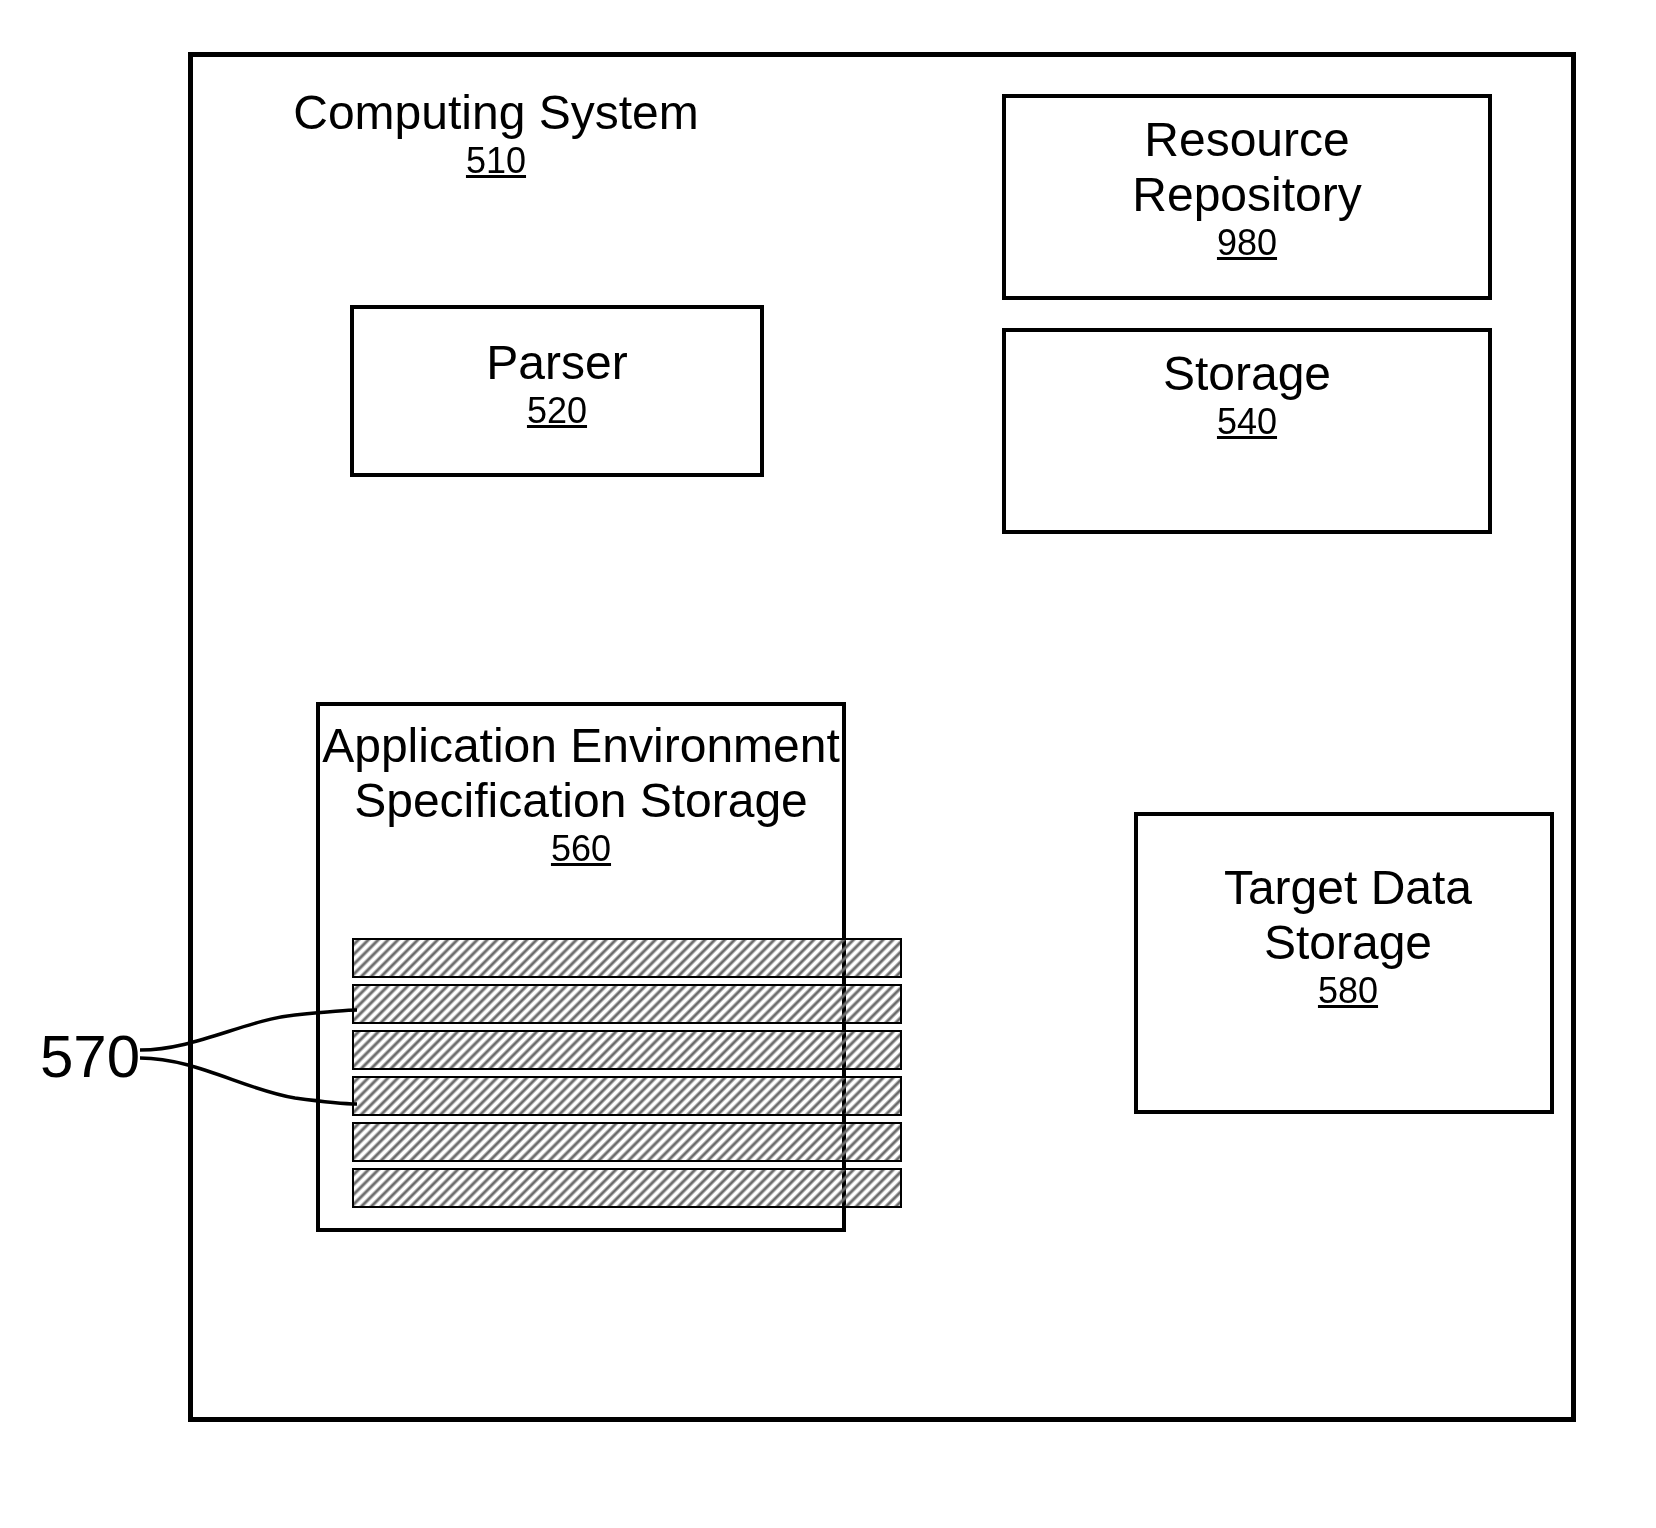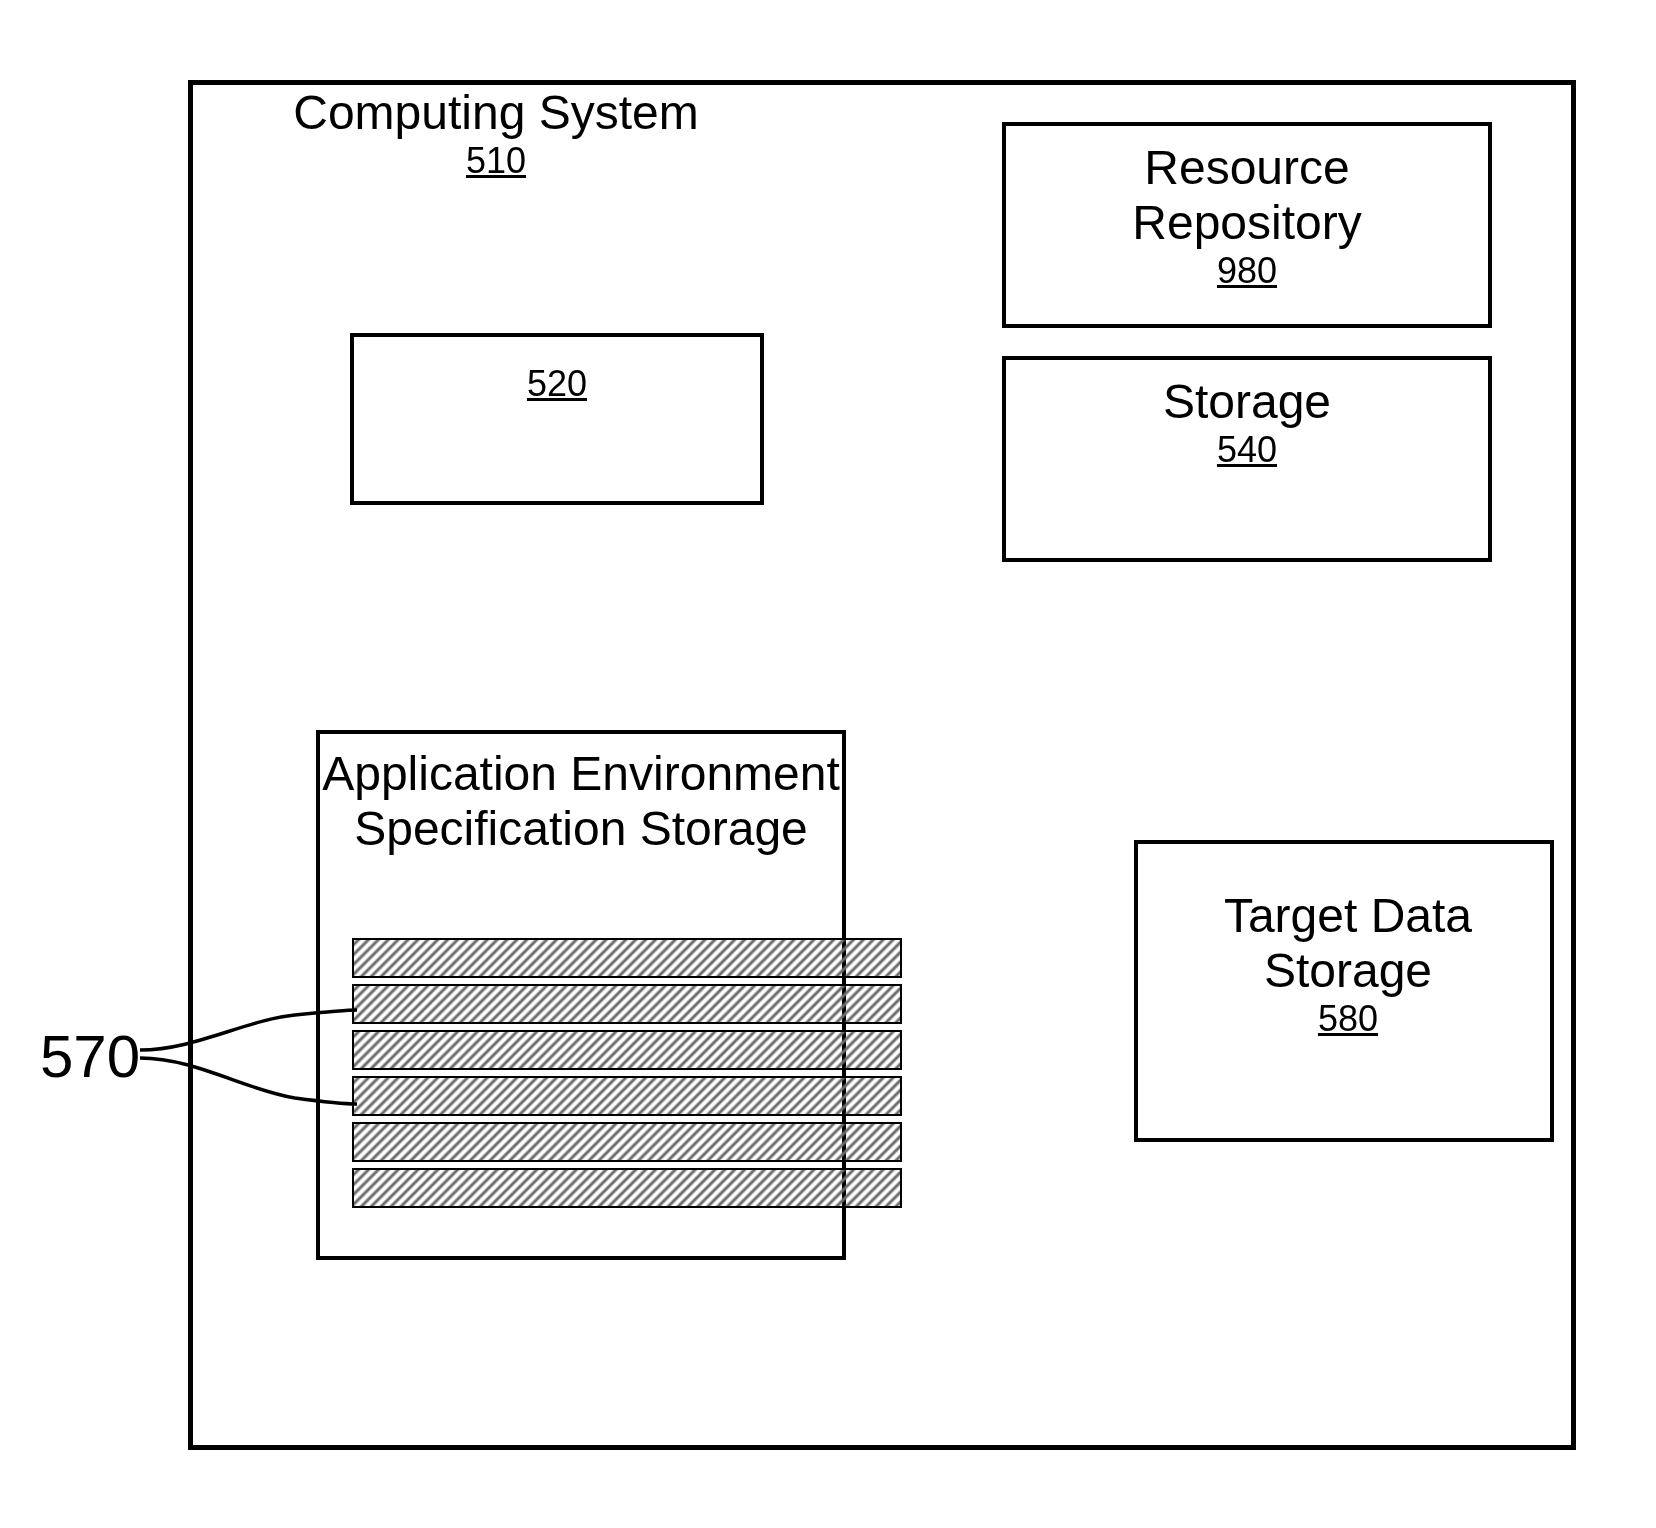--- a/index.html
+++ b/index.html
@@ -12,21 +12,20 @@
   .canvas {
     position: relative;
     width: 1656px;
     height: 1528px;
   }
   .box {
     position: absolute;
     border: 4px solid #000;
     background: #fff;
     text-align: center;
-    margin-top: 28px;
   }
   .label-line {
     font-size: 48px;
     line-height: 1.15;
   }
   .num {
     font-size: 36px;
     text-decoration: underline;
   }
   .outer {
@@ -100,37 +99,39 @@
 <div class="canvas">
 
   <div class="box outer"></div>
 
   <div class="title-block">
     <div class="label-line">Computing System</div>
     <div class="num">510</div>
   </div>
 
   <div class="box parser">
+    <div class="label-line">Parser</div>
     <div class="num">520</div>
   </div>
 
   <div class="box resrepo">
     <div class="label-line">Resource</div>
     <div class="label-line">Repository</div>
     <div class="num">980</div>
   </div>
 
   <div class="box depstore">
     <div class="label-line">Storage</div>
     <div class="num">540</div>
   </div>
 
   <div class="box appenv">
     <div class="label-line">Application Environment</div>
     <div class="label-line">Specification Storage</div>
+    <div class="num">560</div>
   </div>
 
   <div class="stack">
 
     <div class="slot">
         <svg preserveAspectRatio="none">
           <defs>
             <pattern id="p1" width="14" height="14" patternUnits="userSpaceOnUse" patternTransform="rotate(45)">
               <line x1="3" y1="0" x2="3" y2="14" stroke="#6c6c6c" stroke-width="3"></line>
               <line x1="10" y1="0" x2="10" y2="14" stroke="#6c6c6c" stroke-width="3"></line>

